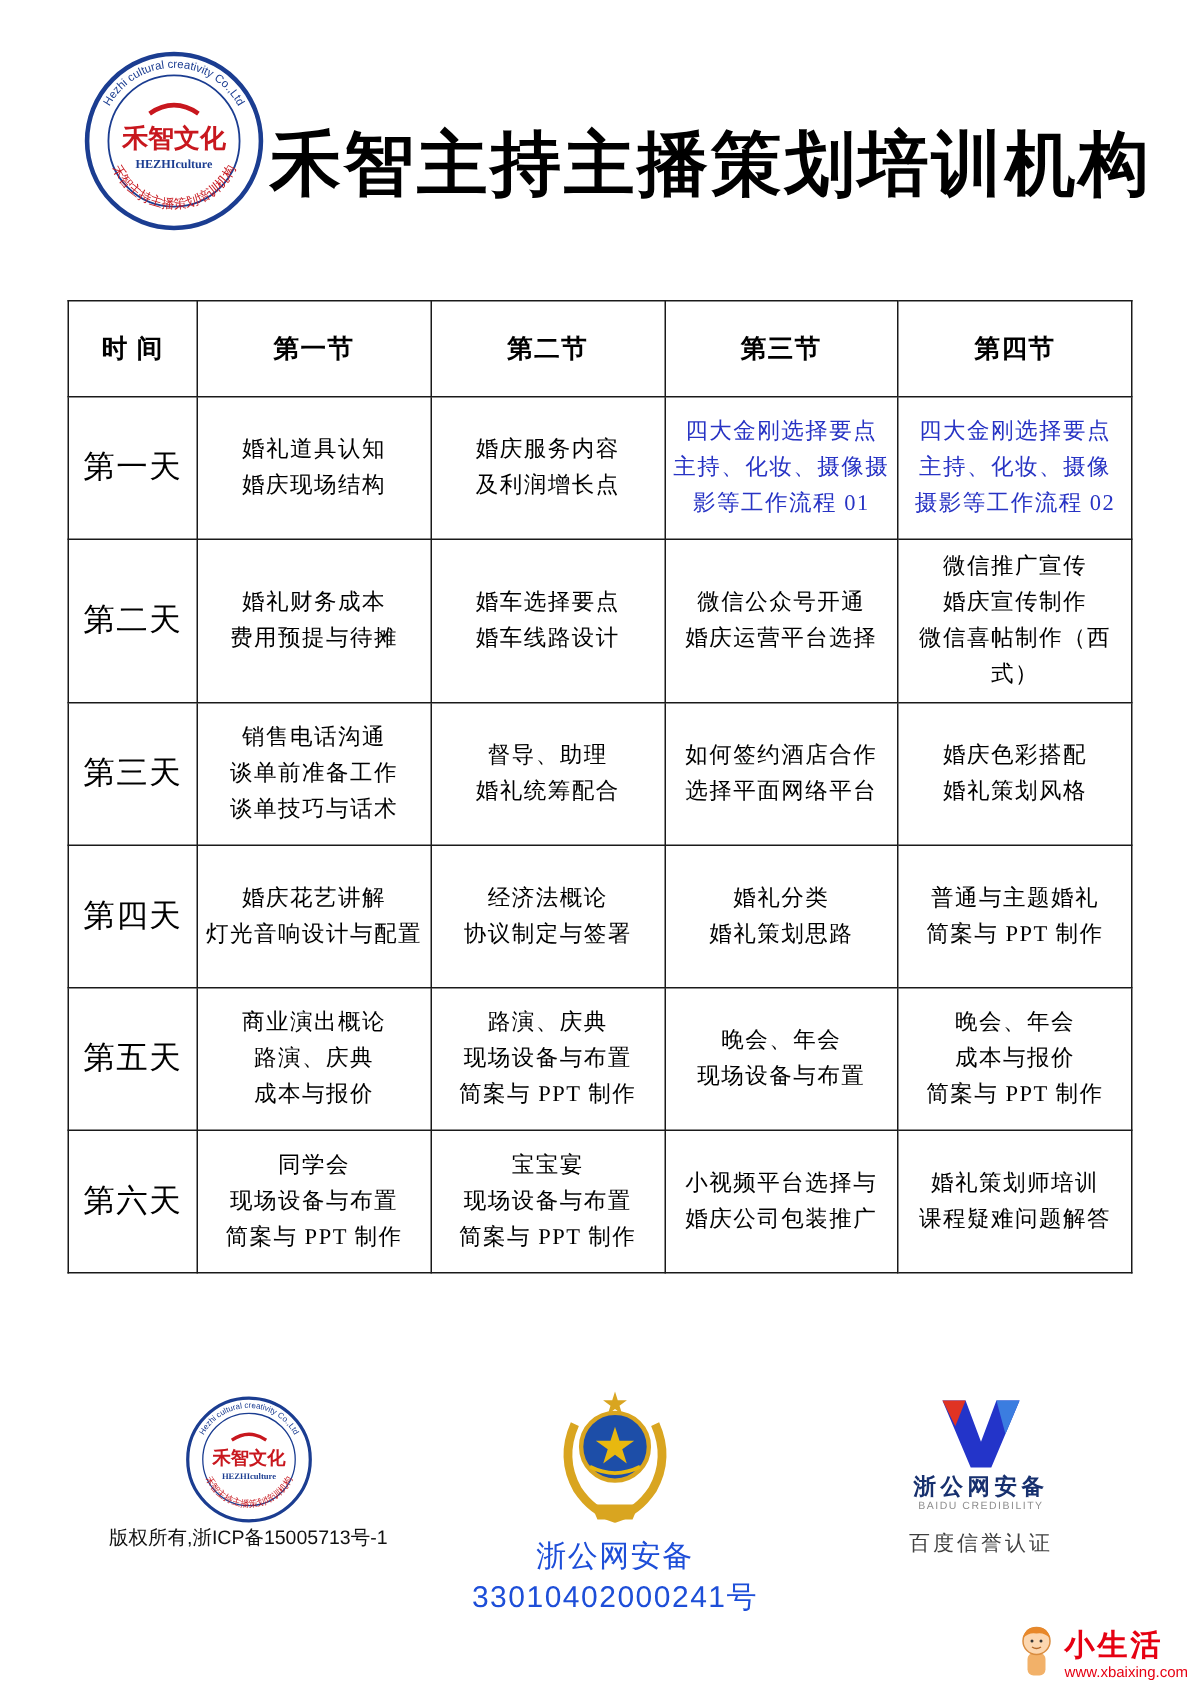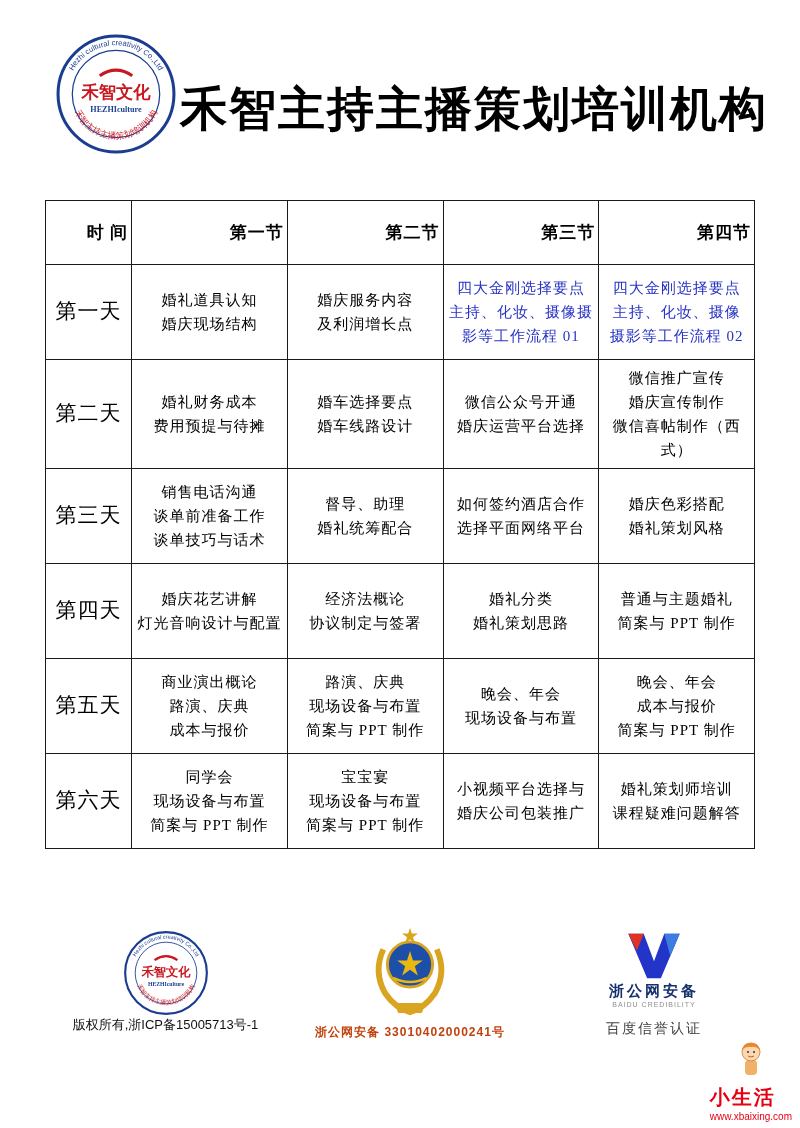--- a/index.html
+++ b/index.html
@@ -25,59 +25,59 @@
   
   .course-table {
     position:absolute; top:200px; left:45px; width:710px;
     border-collapse:collapse; table-layout:fixed; text-align:center;
   }
   .course-table col.col-time { width:86px; }
   .course-table th, .course-table td {
     border:1px solid #1a1a1a; vertical-align:middle;
     padding:6px 3px; line-height:1.6; letter-spacing:1px;
   }
-  .course-table thead th { height:64px; font-size:17px; font-weight:bold;text-align:right; }
+  .course-table thead th { height:64px; font-size:17px; font-weight:bold; }
   .course-table tbody td { height:95px; font-size:15px; }
   .course-table td.day { font-size:21px; }
   .course-table td.blue { color:var(--hl, #2733c4); }
 
   
   .footer { position:absolute; top:926px; left:0; width:800px; height:130px; }
   .f-left  { position:absolute; left:68px;  top:4px; width:195px; text-align:center; }
   .f-center{ position:absolute; left:292px; top:0;   width:236px; text-align:center; }
   .f-right { position:absolute; left:578px; top:6px; width:152px; text-align:center; }
 
   .icp {
     font-family:"Liberation Sans", sans-serif;
     font-size:13px; color:#111;
   }
   .badge { width:88px; height:92px; margin:0 auto; }
   .badge svg { width:100%; height:100%; display:block; }
   .police {
     margin-top:6px; font-family:"Liberation Sans", sans-serif;
-    font-size:12px; font-weight:bold; color:#c2410c; letter-spacing:1px;
+    font-size:20px; font-weight:normal; color:#1d4ed8; letter-spacing:1px;
   }
   .baidu-v { width:56px; height:48px; margin:0 auto; }
   .baidu-v svg { width:100%; height:100%; display:block; }
   .baidu-title {
     margin-top:2px; font-family:"Liberation Sans", sans-serif;
     font-size:15px; font-weight:bold; color:#17306e; letter-spacing:3px;
   }
   .baidu-sub {
     font-family:"Liberation Sans", sans-serif;
     font-size:7px; color:#8e8e8e; letter-spacing:1px;
   }
   .baidu-cert {
     margin-top:12px; font-size:14px; color:#404040; letter-spacing:2px;
   }
 
   
   .watermark {
     position:absolute; right:8px; bottom:6px;
-    display:flex; align-items:center; gap:4px;flex-direction:column;
+    display:flex; align-items:center; gap:4px;
   }
   .mascot { width:30px; height:40px; }
   .mascot svg { width:100%; height:100%; display:block; }
   .wm-title {
     font-family:"Liberation Sans", sans-serif;
     font-size:20px; font-weight:bold; color:#e60112; letter-spacing:2px;
   }
   .wm-url {
     font-family:"Liberation Sans", sans-serif;
     font-size:10px; color:#e60112;

